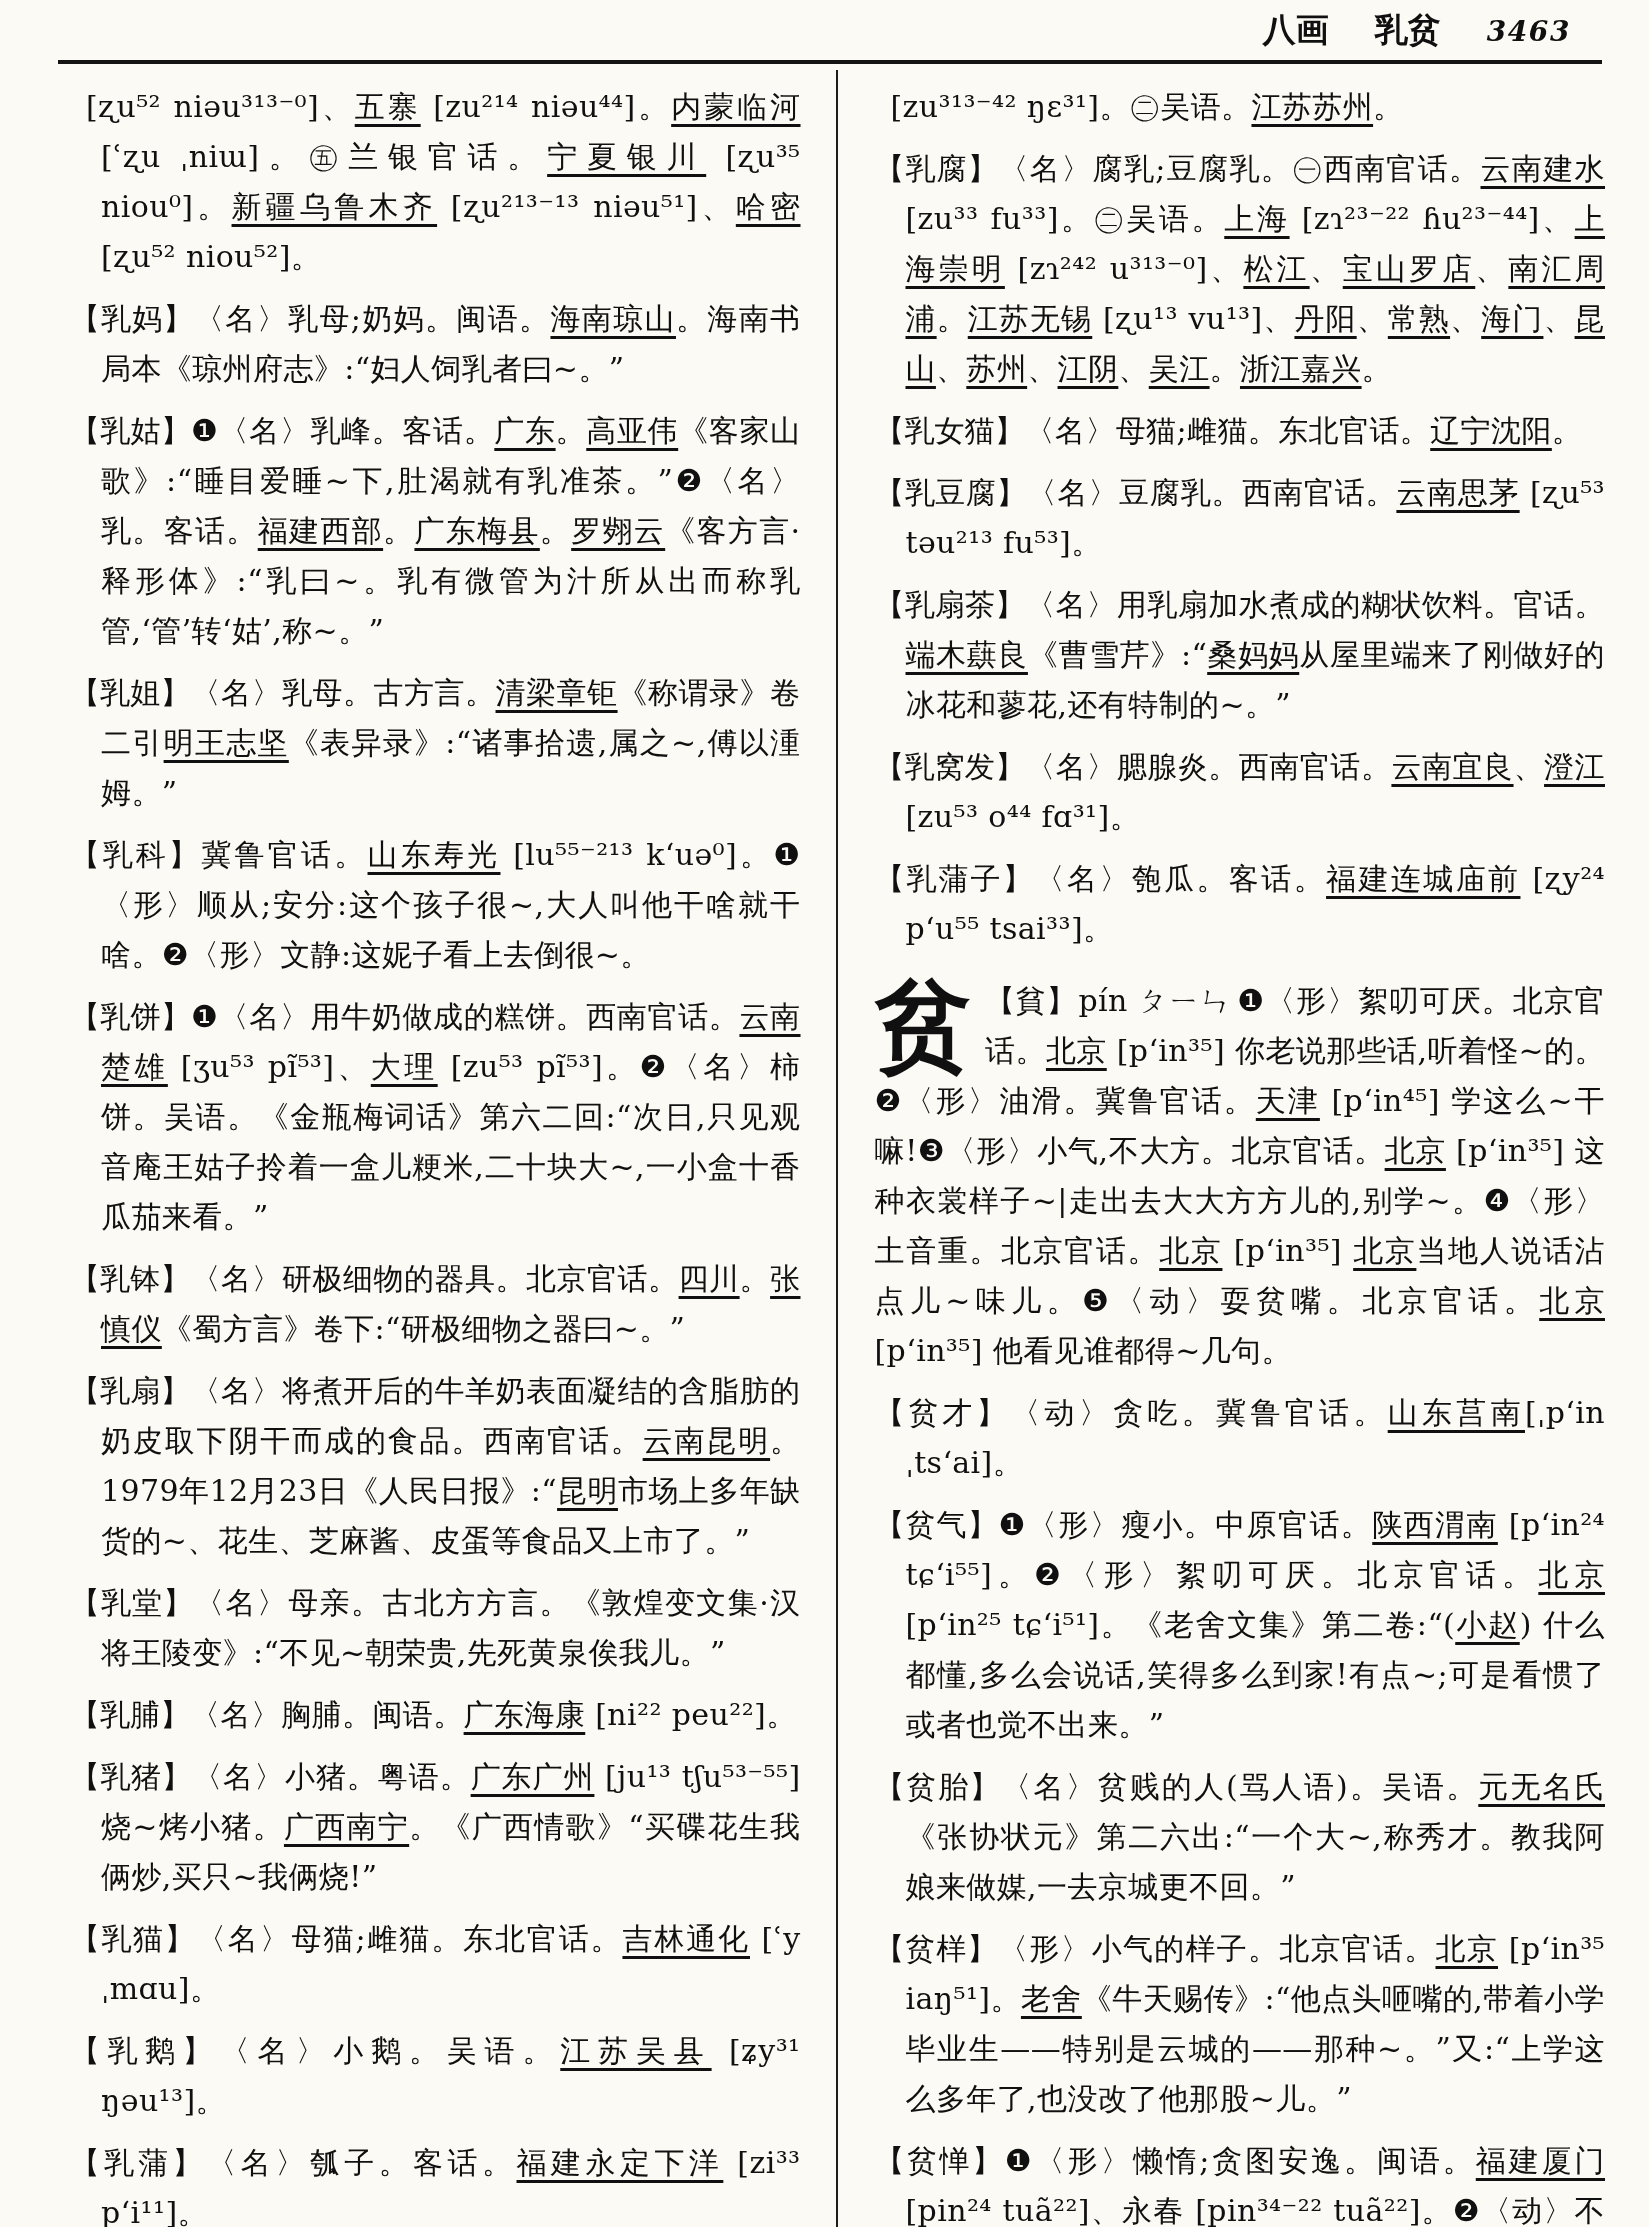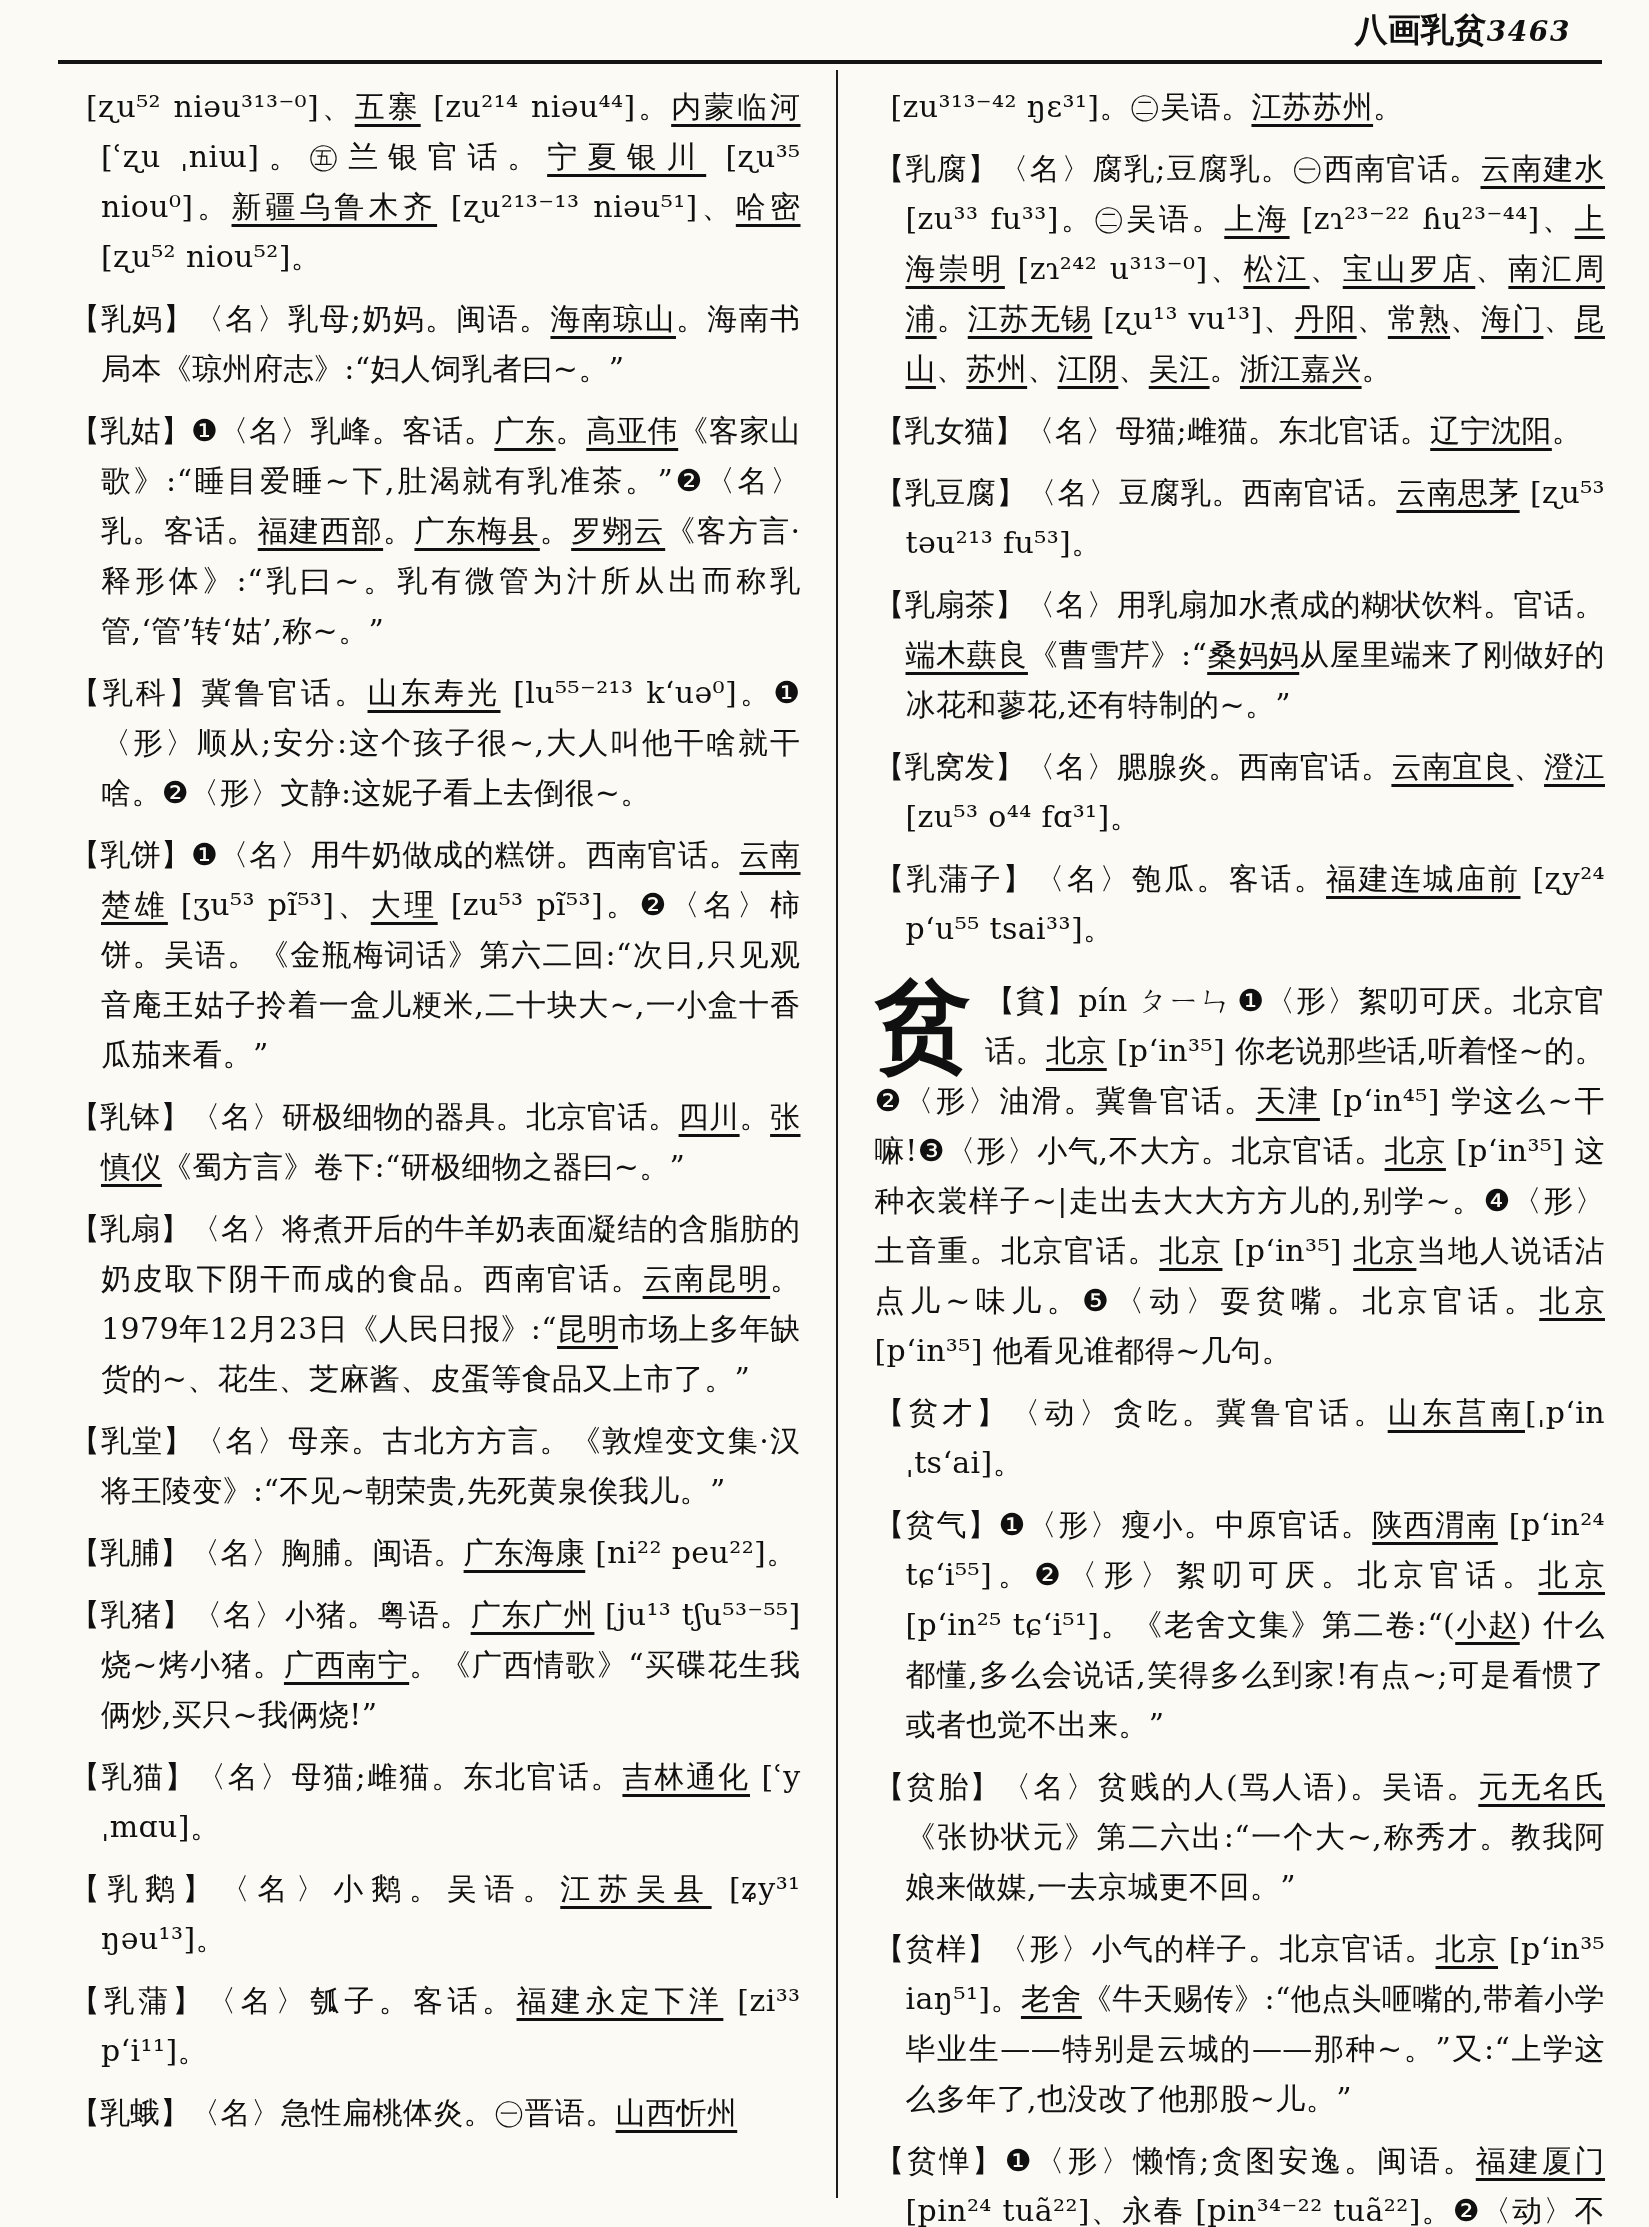--- a/index.html
+++ b/index.html
@@ -8,21 +8,21 @@
     background:#fbfaf4;
     color:#101010;
     font-family:"DejaVu Serif","Liberation Serif",serif;
     overflow:hidden;
   }
   .page { position:relative; width:1650px; height:2227px; box-sizing:border-box; }
 
   
   .header {
     display:flex; align-items:baseline; justify-content:flex-end;
-    padding:8.2px 79px 5px 0; 
+    padding:8.2px 79px 5px 0; gap:46px;
     font-weight:700; font-size:33px;
   }
   .header .pagenum { font-style:italic; font-size:28px; letter-spacing:1.6px; }
   .rule {
     border:0; border-top:4.1px solid #151515;
     margin:1.6px 48px 0 58px;
   }
 
   
   .columns {
@@ -60,20 +60,21 @@
     <span>乳贫</span>
     <span class="pagenum">3463</span>
   </div>
   <hr class="rule">
 
   <div class="columns">
     <div class="col col-left">
         <p class="entry cont"><span>[ʐu⁵² niəu³¹³⁻⁰]、</span><span class="u">五寨</span><span> [zu²¹⁴ niəu⁴⁴]。</span><span class="u">内蒙临河</span><span> [ʿʐu ˌniɯ]。㊄兰银官话。</span><span class="u">宁夏银川</span><span> [ʐu³⁵ niou⁰]。</span><span class="u">新疆乌鲁木齐</span><span> [ʐu²¹³⁻¹³ niəu⁵¹]、</span><span class="u">哈密</span><span> [ʐu⁵² niou⁵²]。</span></p>
         <p class="entry"><span class="head">【乳妈】</span><span>〈名〉乳母;奶妈。闽语。</span><span class="u">海南琼山</span><span>。海南书局本《琼州府志》:“妇人饲乳者曰~。”</span></p>
         <p class="entry"><span class="head">【乳姑】</span><span>❶〈名〉乳峰。客话。</span><span class="u">广东</span><span>。</span><span class="u">高亚伟</span><span>《客家山歌》:“睡目爱睡~下,肚渴就有乳准茶。”❷〈名〉乳。客话。</span><span class="u">福建西部</span><span>。</span><span class="u">广东梅县</span><span>。</span><span class="u">罗翙云</span><span>《客方言·释形体》:“乳曰~。乳有微管为汁所从出而称乳管,‘管’转‘姑’,称~。”</span></p>
+        <p class="entry"><span class="head">【乳姐】</span><span>〈名〉乳母。古方言。</span><span class="u">清梁章钜</span><span>《称谓录》卷二引</span><span class="u">明王志坚</span><span>《表异录》:“诸事拾遗,属之~,傅以湩姆。”</span></p>
         <p class="entry"><span class="head">【乳科】</span><span>冀鲁官话。</span><span class="u">山东寿光</span><span> [lu⁵⁵⁻²¹³ kʻuə⁰]。❶〈形〉顺从;安分:这个孩子很~,大人叫他干啥就干啥。❷〈形〉文静:这妮子看上去倒很~。</span></p>
         <p class="entry"><span class="head">【乳饼】</span><span>❶〈名〉用牛奶做成的糕饼。西南官话。</span><span class="u">云南楚雄</span><span> [ʒu⁵³ pĩ⁵³]、</span><span class="u">大理</span><span> [zu⁵³ pĩ⁵³]。❷〈名〉柿饼。吴语。《金瓶梅词话》第六二回:“次日,只见观音庵王姑子拎着一盒儿粳米,二十块大~,一小盒十香瓜茄来看。”</span></p>
         <p class="entry"><span class="head">【乳钵】</span><span>〈名〉研极细物的器具。北京官话。</span><span class="u">四川</span><span>。</span><span class="u">张慎仪</span><span>《蜀方言》卷下:“研极细物之器曰~。”</span></p>
         <p class="entry"><span class="head">【乳扇】</span><span>〈名〉将煮开后的牛羊奶表面凝结的含脂肪的奶皮取下阴干而成的食品。西南官话。</span><span class="u">云南昆明</span><span>。1979年12月23日《人民日报》:“</span><span class="u">昆明</span><span>市场上多年缺货的~、花生、芝麻酱、皮蛋等食品又上市了。”</span></p>
         <p class="entry"><span class="head">【乳堂】</span><span>〈名〉母亲。古北方方言。《敦煌变文集·汉将王陵变》:“不见~朝荣贵,先死黄泉俟我儿。”</span></p>
         <p class="entry"><span class="head">【乳脯】</span><span>〈名〉胸脯。闽语。</span><span class="u">广东海康</span><span> [ni²² peu²²]。</span></p>
         <p class="entry"><span class="head">【乳猪】</span><span>〈名〉小猪。粤语。</span><span class="u">广东广州</span><span> [ju¹³ tʃu⁵³⁻⁵⁵] 烧~烤小猪。</span><span class="u">广西南宁</span><span>。《广西情歌》“买碟花生我俩炒,买只~我俩烧!”</span></p>
         <p class="entry"><span class="head">【乳猫】</span><span>〈名〉母猫;雌猫。东北官话。</span><span class="u">吉林通化</span><span> [ʿy ˌmɑu]。</span></p>
         <p class="entry"><span class="head">【乳鹅】</span><span>〈名〉小鹅。吴语。</span><span class="u">江苏吴县</span><span> [ʑy³¹ ŋəu¹³]。</span></p>
         <p class="entry"><span class="head">【乳蒲】</span><span>〈名〉瓠子。客话。</span><span class="u">福建永定下洋</span><span> [zi³³ pʻi¹¹]。</span></p>

